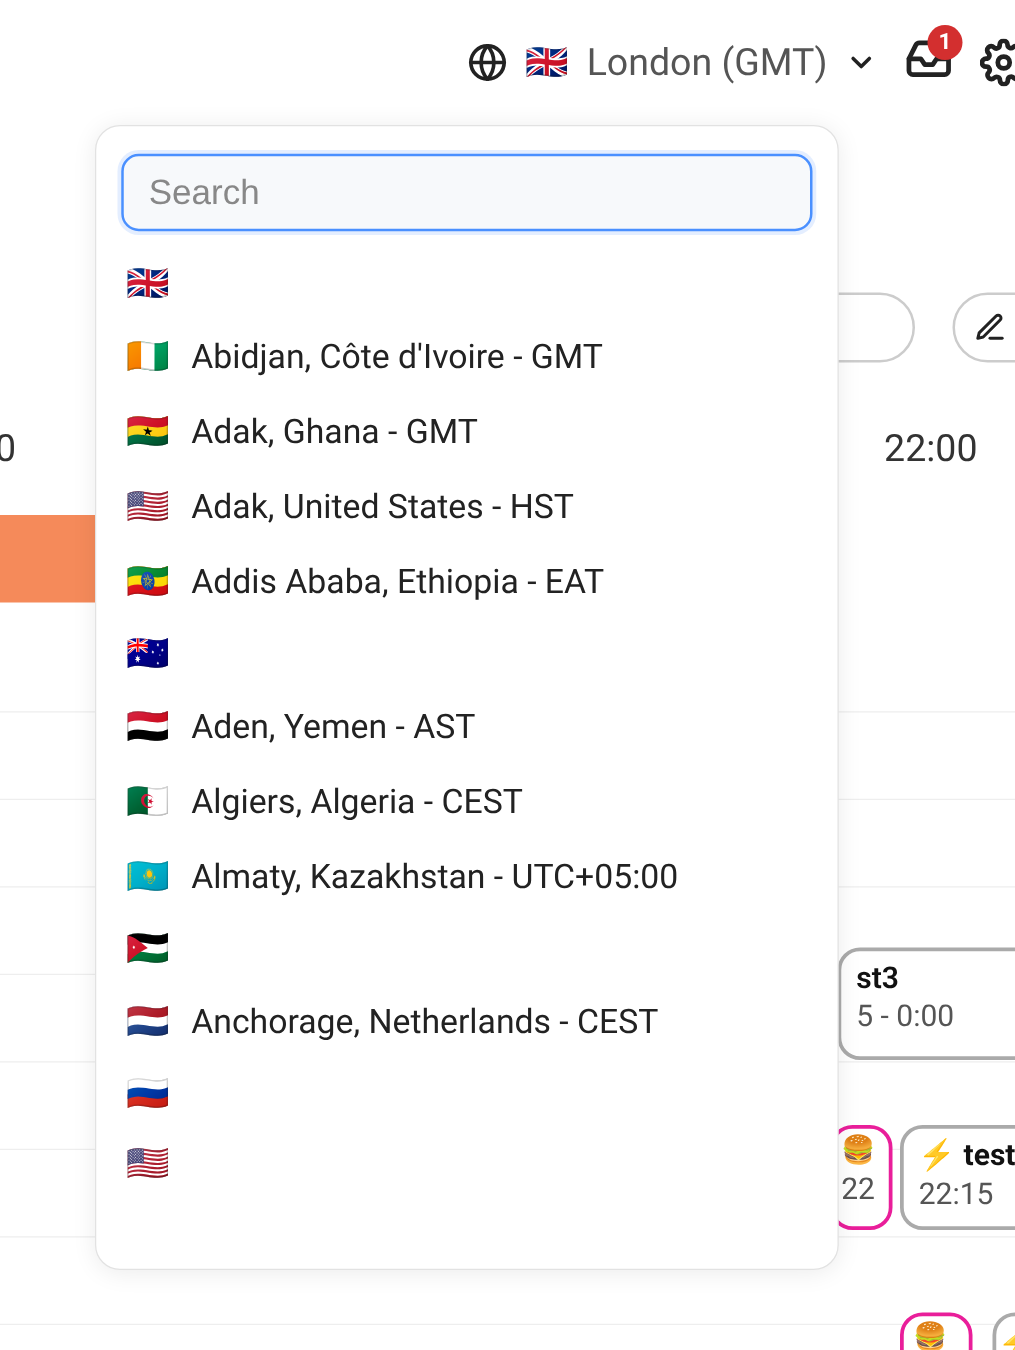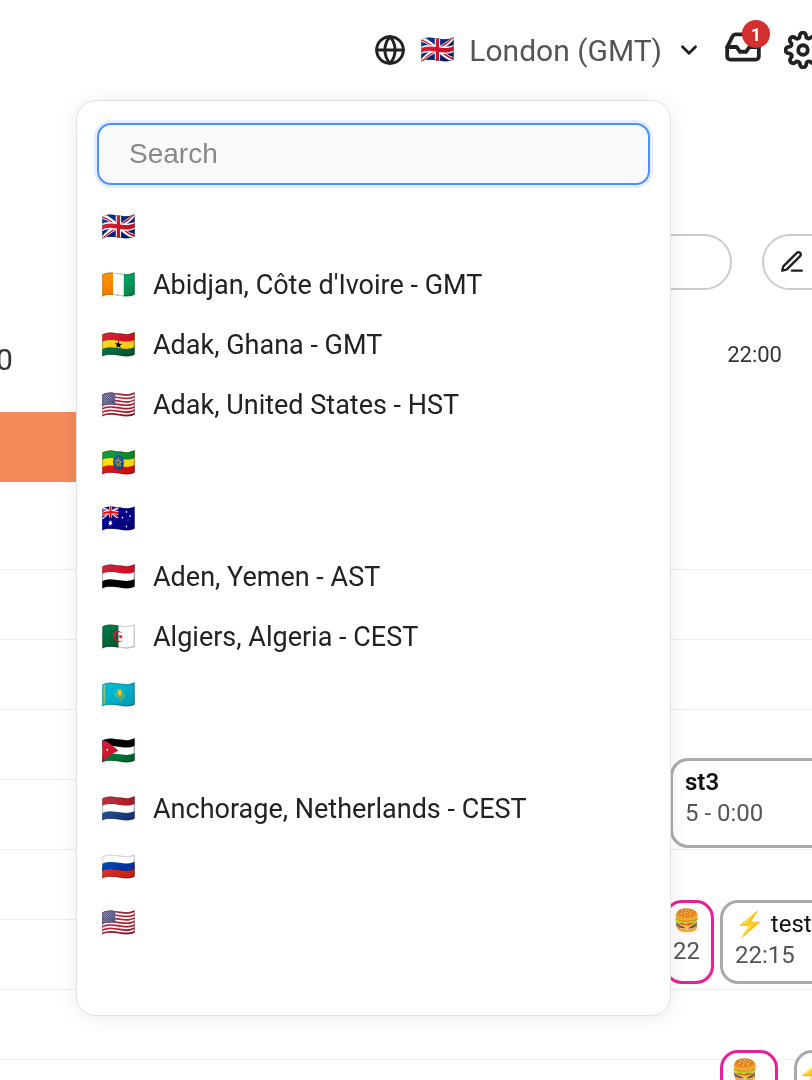--- a/index.html
+++ b/index.html
@@ -68,21 +68,21 @@
     position: absolute;
     top: 242px;
     left: -4px;
     font-size: 30px;
     color: #333;
   }
   .time-label-right {
     position: absolute;
     top: 242px;
     right: 30px;
-    font-size: 22px;
+    font-size: 30px;
     color: #333;
   }
   .orange-block {
     position: absolute;
     top: 312px;
     left: 0;
     width: 670px;
     height: 70px;
     background: #f58a5a;
   }
@@ -188,21 +188,21 @@
     overflow: hidden;
   }
   .search-wrap {
     padding: 0 20px 14px 20px;
   }
   .search-input {
     width: 100%;
     height: 62px;
     border: 2px solid #4a90ff;
     border-radius: 14px;
-    padding: 0 30px;
+    padding: 0 20px;
     font-size: 28px;
     color: #222;
     background: #f7f9fb;
     outline: none;
     box-shadow: 0 0 0 3px rgba(74,144,255,0.15);
   }
   .search-input::placeholder { color: #888; }
   .tz-list {
     overflow: hidden;
     flex: 1;
@@ -287,21 +287,21 @@
     <div class="title">st3</div>
     <div class="sub">5 - 0:00</div>
   </div>
   <div class="event-card card-burger1">
     <div>🍔</div>
     <div class="sub">22</div>
   </div>
   <div class="event-card card-test2">
     <div class="title">
       <span>⚡</span>
-      <span style="font-weight:400">test</span>
+      <span style="font-weight:700">test</span>
     </div>
     <div class="sub">22:15</div>
   </div>
   <div class="event-card card-burger2">
     <div>🍔</div>
 
   </div>
   <div class="bolt-card">
     <span>⚡</span>
   </div>
@@ -322,34 +322,36 @@
       <div class="tz-item">
         <span class="flag">🇬🇭</span>
         <span>Adak, Ghana - GMT</span>
       </div>
       <div class="tz-item">
         <span class="flag">🇺🇸</span>
         <span>Adak, United States - HST</span>
       </div>
       <div class="tz-item">
         <span class="flag">🇪🇹</span>
+        <span>Addis Ababa, Ethiopia - EAT</span>
       </div>
       <div class="tz-item">
         <span class="flag">🇦🇺</span>
       </div>
       <div class="tz-item">
         <span class="flag">🇾🇪</span>
         <span>Aden, Yemen - AST</span>
       </div>
       <div class="tz-item">
         <span class="flag">🇩🇿</span>
         <span>Algiers, Algeria - CEST</span>
       </div>
       <div class="tz-item">
         <span class="flag">🇰🇿</span>
+        <span>Almaty, Kazakhstan - UTC+05:00</span>
       </div>
       <div class="tz-item">
         <span class="flag">🇯🇴</span>
       </div>
       <div class="tz-item">
         <span class="flag">🇳🇱</span>
         <span>Anchorage, Netherlands - CEST</span>
       </div>
       <div class="tz-item">
         <span class="flag">🇷🇺</span>

